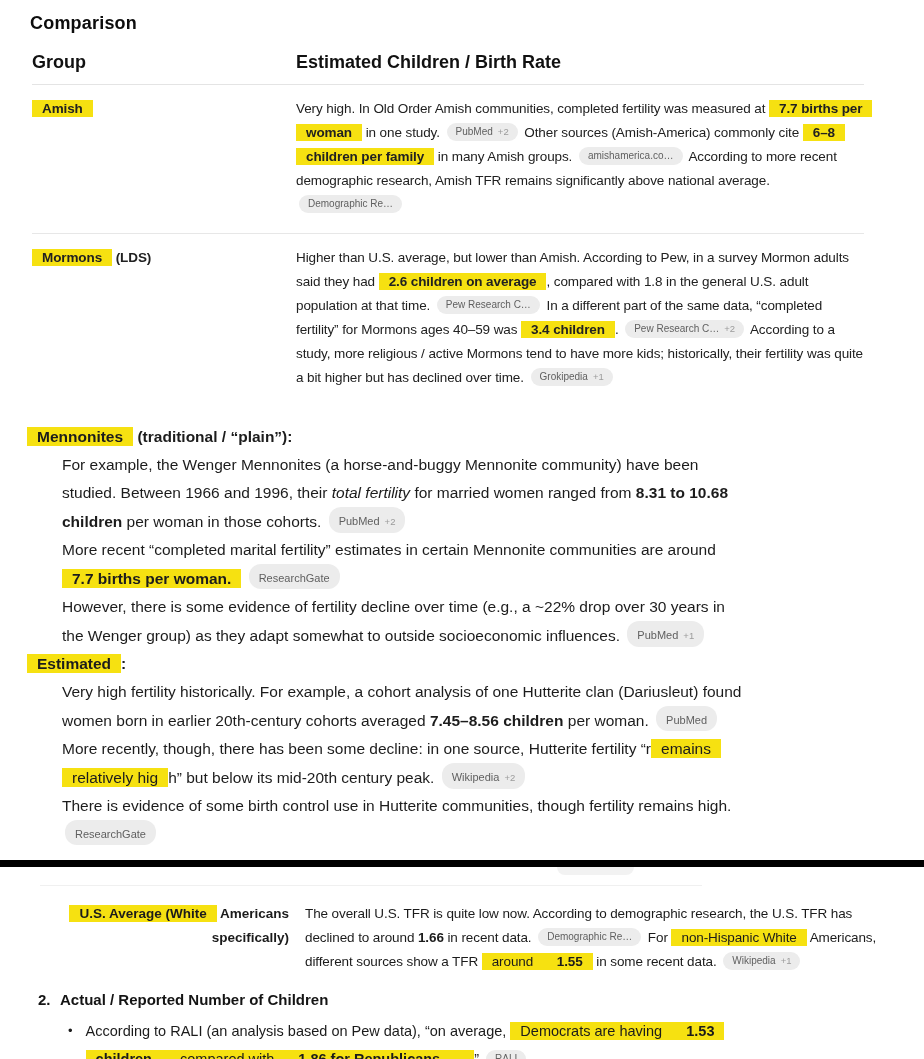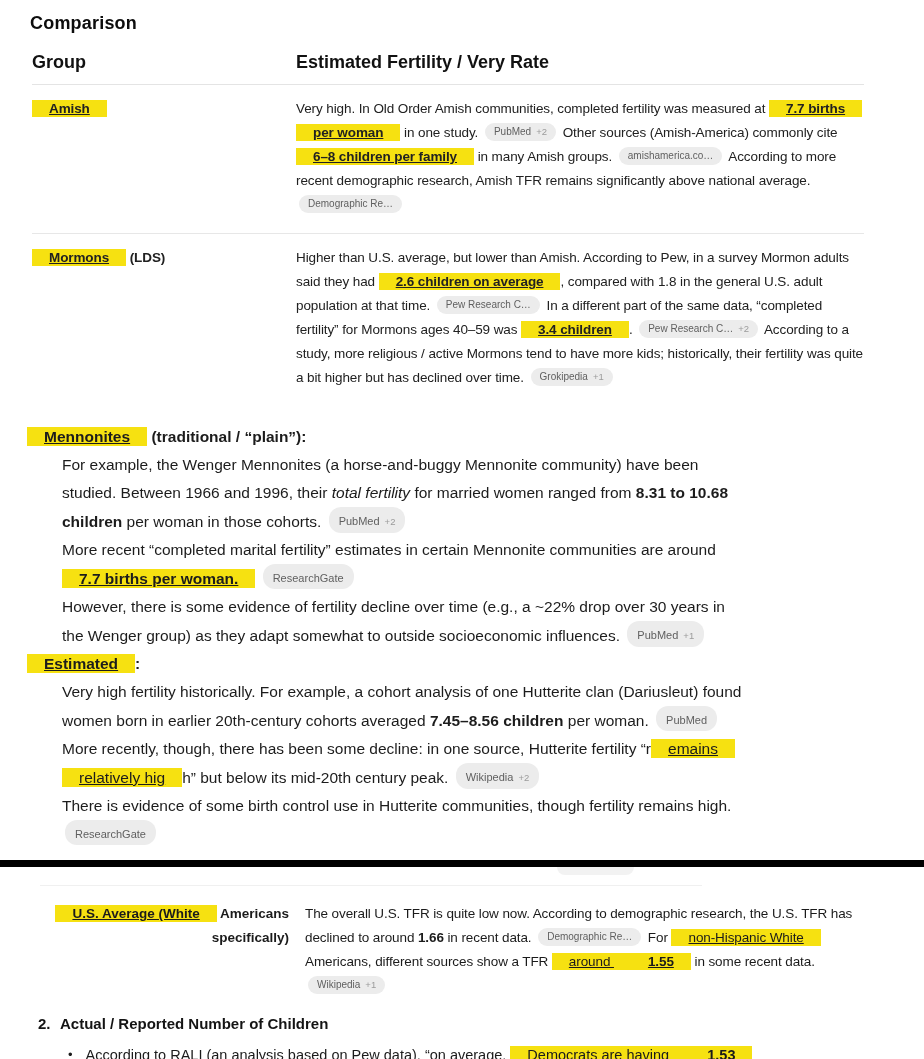--- a/index.html
+++ b/index.html
@@ -21,21 +21,21 @@
   .th{font-weight:700;font-size:18px;color:#111;}
   .col1{width:264px;flex:none;padding-right:14px;box-sizing:border-box;}
   .col2{flex:1;min-width:0;}
   .trow{display:flex;padding:12px 0 16px;}
   .trow.bordered{border-bottom:1px solid #e7e7e7;}
   .cell{font-size:13.5px;line-height:24px;color:#212121;letter-spacing:-.1px;}
 
   
   .b{font-weight:700;}
   .i{font-style:italic;}
-  .hl{background:var(--highlight,#f6e111);padding:1px 17px;box-decoration-break:clone;text-decoration:underline;-webkit-box-decoration-break:clone;}
+  .hl{background:var(--highlight,#f6e111);padding:1px 10px;box-decoration-break:clone;-webkit-box-decoration-break:clone;}
 
   .pill{
     display:inline-block;background:var(--pill-bg,#ececec);border-radius:11px;
     padding:2px 9px 3px;font-size:10px;line-height:13px;color:#5f5f5f;
     margin:0 3px;vertical-align:2px;white-space:nowrap;cursor:pointer;letter-spacing:0;
   }
   .pill-plus{color:#9b9b9b;margin-left:5px;font-size:9.5px;}
 
   
   .plain-section{margin:17px 0 0 27px;width:722px;font-size:15.5px;line-height:28px;color:#1c1c1c;}
@@ -64,21 +64,21 @@
 </head>
 <body>
 
 <div class="page">
 
   <h1 class="title">Comparison</h1>
 
   <div class="table">
     <div class="thead">
       <div class="col1 th">Group</div>
-      <div class="col2 th">Estimated Fertility / Very Rate</div>
+      <div class="col2 th">Estimated Children / Birth Rate</div>
     </div>
 
     <div class="trow bordered">
       <div class="col1 cell"><span class="b hl">Amish</span></div>
       <div class="col2 cell"><span class="">Very high. In Old Order Amish communities, completed fertility was measured at </span><span class="b hl">7.7 births per woman</span><span class=""> in one study. </span><span class="pill"><span class="pill-label">PubMed</span><span class="pill-plus">+2</span></span><span class=""> Other sources (Amish-America) commonly cite </span><span class="b hl">6–8 children per family</span><span class=""> in many Amish groups. </span><span class="pill"><span class="pill-label">amishamerica.co…</span></span><span class=""> According to more recent demographic research, Amish TFR remains significantly above national average. </span><span class="pill"><span class="pill-label">Demographic Re…</span></span></div>
     </div>
 
     <div class="trow">
       <div class="col1 cell"><span class="b hl">Mormons</span><span class="b"> (LDS)</span></div>
       <div class="col2 cell"><span class="">Higher than U.S. average, but lower than Amish. According to Pew, in a survey Mormon adults said they had </span><span class="b hl">2.6 children on average</span><span class="">, compared with 1.8 in the general U.S. adult population at that time. </span><span class="pill"><span class="pill-label">Pew Research C…</span></span><span class=""> In a different part of the same data, “completed fertility” for Mormons ages 40–59 was </span><span class="b hl">3.4 children</span><span class="">. </span><span class="pill"><span class="pill-label">Pew Research C…</span><span class="pill-plus">+2</span></span><span class=""> According to a study, more religious / active Mormons tend to have more kids; historically, their fertility was quite a bit higher but has declined over time. </span><span class="pill"><span class="pill-label">Grokipedia</span><span class="pill-plus">+1</span></span></div>

